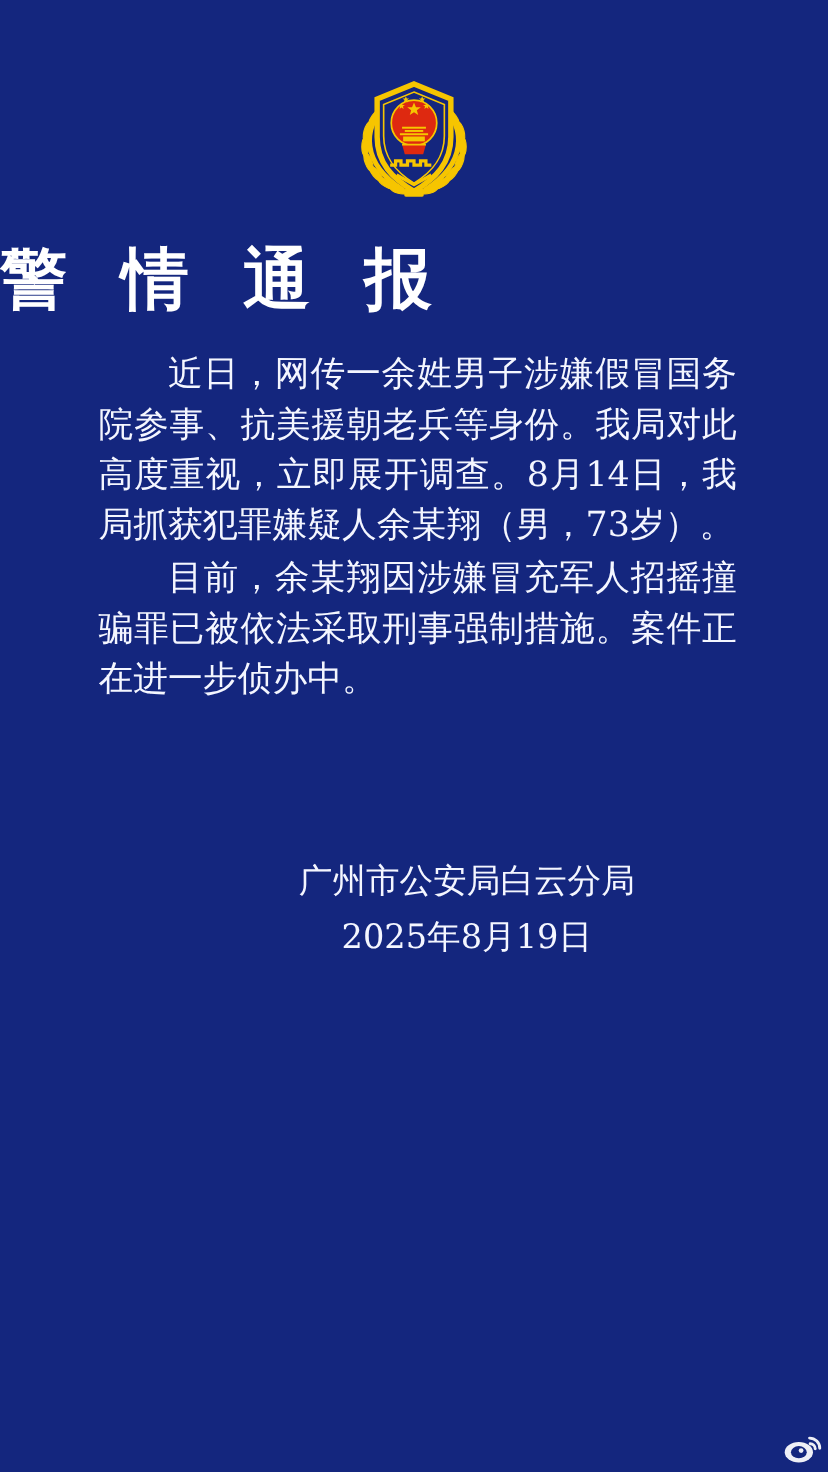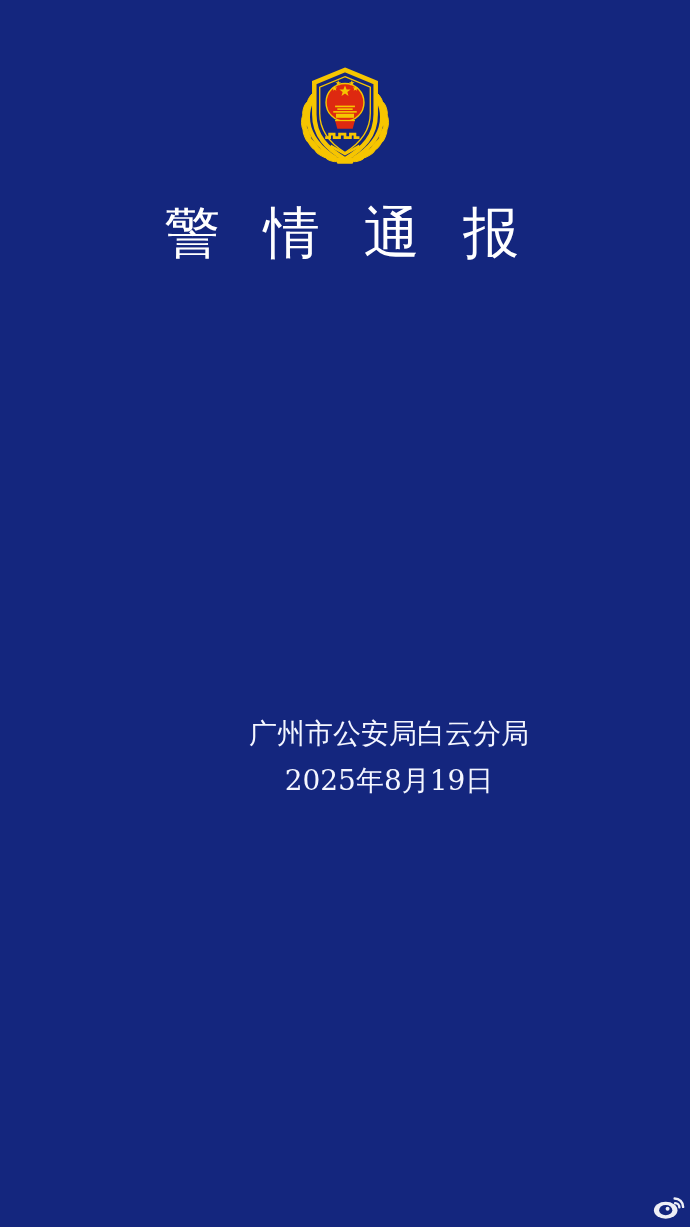--- a/index.html
+++ b/index.html
@@ -14,23 +14,22 @@
   .emblem{
     position:absolute;
     top:60px;left:50%;
     transform:translateX(-50%);
     width:110px;height:112px;
   }
   .title{
     position:absolute;
     top:196px;left:0;
     width:100%;
-    text-align:center;
     font-size:56px;
-    font-weight:normal;
+    font-weight:bold;
     letter-spacing:0.12em;
     word-spacing:0.22em;
     color:#FFFFFF;
     white-space:nowrap;
   }
   .body-text{
     position:absolute;
     top:290px;left:82px;right:76px;
     font-size:29px;
     line-height:42px;
@@ -120,20 +119,24 @@
 
       <path d="M38 86 h5 v-4 h5 v4 h6 v-4 h6 v4 h6 v-4 h5 v4 h5" fill="none" stroke="#F6C500" stroke-width="3"></path>
       <path d="M44 95 L60 104 L76 95" fill="none" stroke="#F6C500" stroke-width="3"></path>
 
       <rect x="51" y="108" width="18" height="7" rx="1.5" fill="#F6C500"></rect>
     </svg>
   </div>
 
   <div class="title">警 情 通 报</div>
 
+  <div class="body-text">
+    <p>近日，网传一余姓男子涉嫌假冒国务院参事、抗美援朝老兵等身份。我局对此高度重视，立即展开调查。8月14日，我局抓获犯罪嫌疑人余某翔（男，73岁）。</p>
+    <p>目前，余某翔因涉嫌冒充军人招摇撞骗罪已被依法采取刑事强制措施。案件正在进一步侦办中。</p>
+  </div>
 
   <div class="signature">
     <div>广州市公安局白云分局</div>
     <div>2025年8月19日</div>
   </div>
 
   <div class="watermark">
     <span>
       <svg width="34" height="32" viewBox="0 0 36 34" aria-hidden="true">
         <ellipse cx="14.5" cy="22.5" rx="12.5" ry="9" fill="rgba(255,255,255,0.93)"></ellipse>

